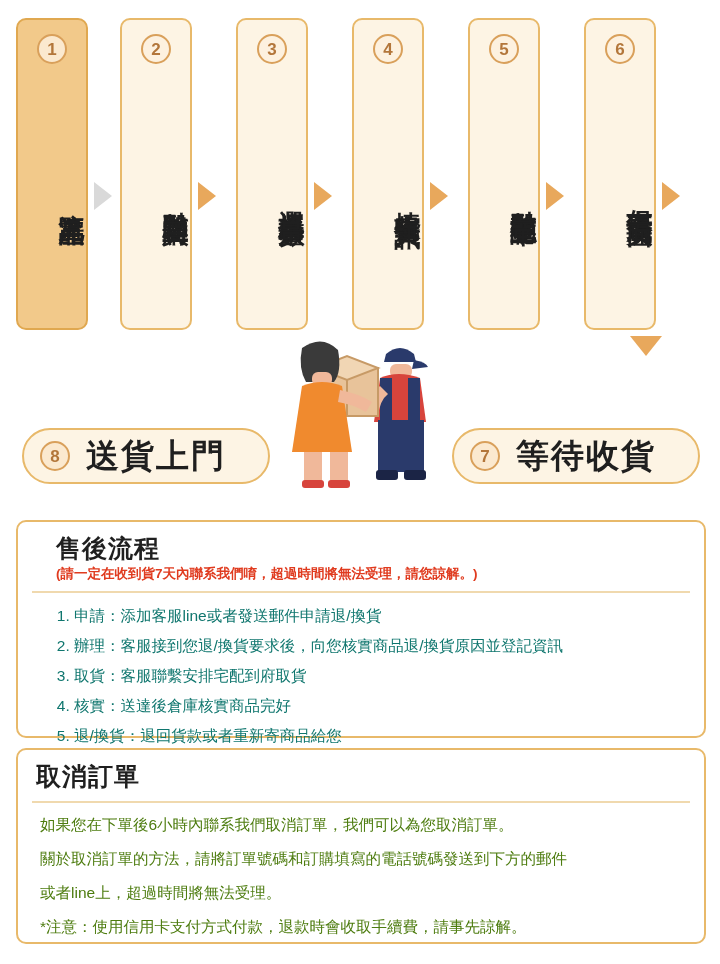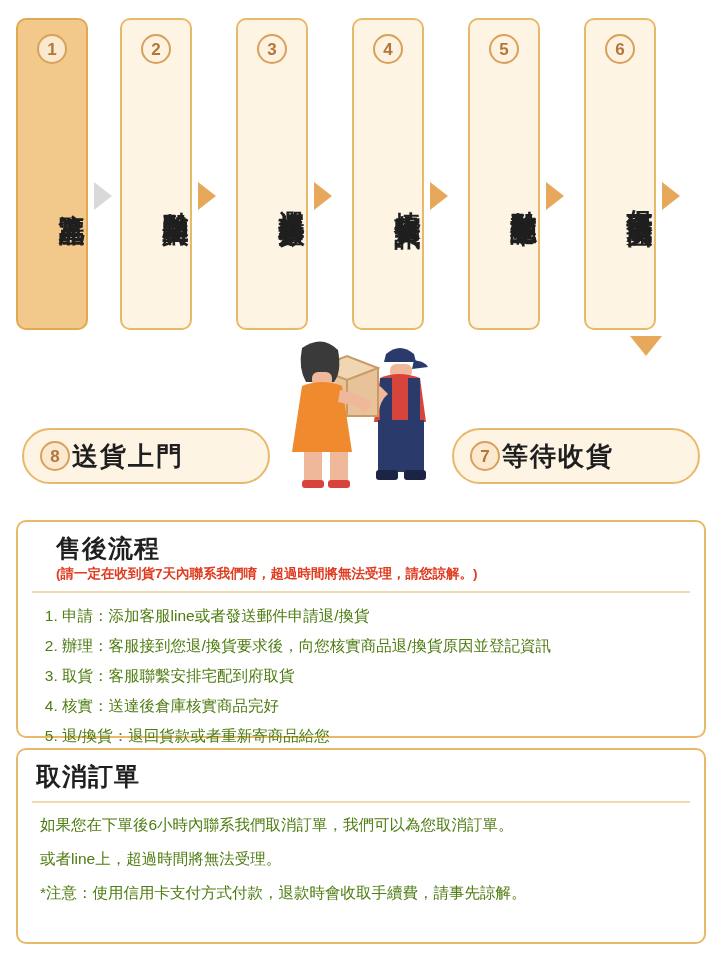--- a/index.html
+++ b/index.html
@@ -117,22 +117,22 @@
     color: #b3763a;
     font-size: 17px;
     font-weight: bold;
     line-height: 27px;
     text-align: center;
     box-sizing: border-box;
     margin-left: 16px;
     flex: 0 0 auto;
   }
   .pill .ptext {
-    margin-left: 2px;
-    font-size: 26px;
+    margin-left: 16px;
+    font-size: 33px;
     font-weight: bold;
     letter-spacing: 2px;
     color: #1f1f1f;
   }
   #pill-8 { left: 22px; top: 428px; width: 248px; }
   #pill-7 { left: 452px; top: 428px; width: 248px; }
 
   
   .illus {
     position: absolute;
@@ -179,21 +179,22 @@
     margin: 4px 14px 0 14px;
   }
   ol.steps-list {
     margin: 8px 0 0 0;
     padding: 0 20px 0 44px;
     list-style: decimal;
   }
   ol.steps-list li {
     font-size: 15.5px;
     line-height: 30px;
-    color: #4d7c0f;
+    color: #0f766e;
+    margin-left: 12px;
   }
   .cancel-body {
     padding: 8px 22px 0 22px;
   }
   .cancel-body p {
     margin: 0 0 6px 0;
     font-size: 15.5px;
     line-height: 28px;
     color: #4d7c0f;
   }
@@ -302,16 +303,17 @@
   </ol>
 </div>
 
 <div class="panel" id="panel-cancel">
   <div class="panel-head">
     <span class="panel-title">取消訂單</span>
   </div>
   <div class="panel-rule"></div>
   <div class="cancel-body">
     <p>如果您在下單後6小時內聯系我們取消訂單，我們可以為您取消訂單。</p>
+    <p>關於取消訂單的方法，請將訂單號碼和訂購填寫的電話號碼發送到下方的郵件</p>
     <p>或者line上，超過時間將無法受理。</p>
     <p>*注意：使用信用卡支付方式付款，退款時會收取手續費，請事先諒解。</p>
   </div>
 </div>
 
 </body></html>

